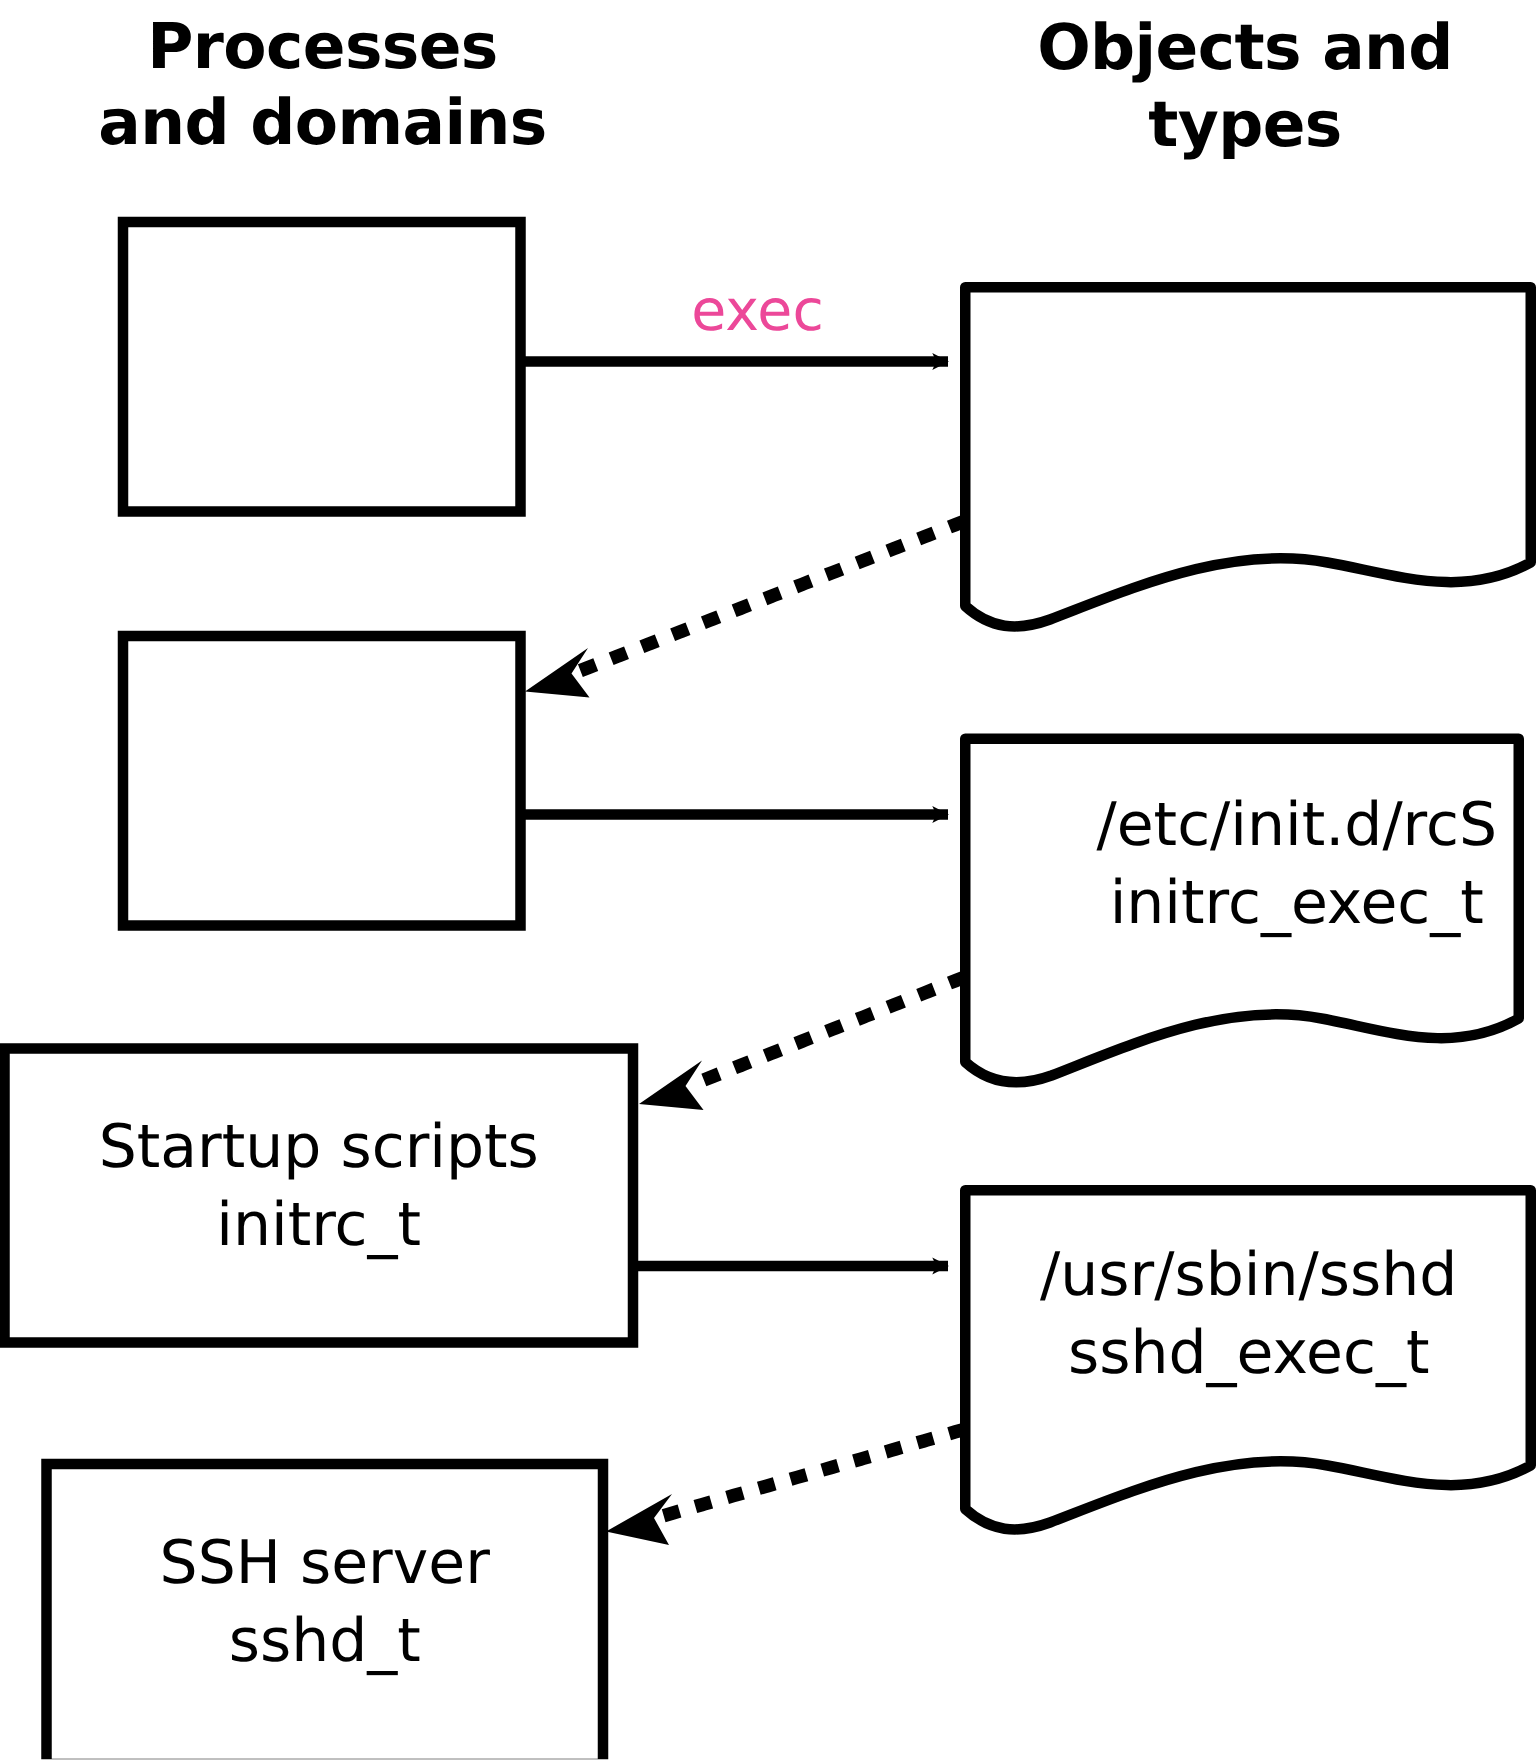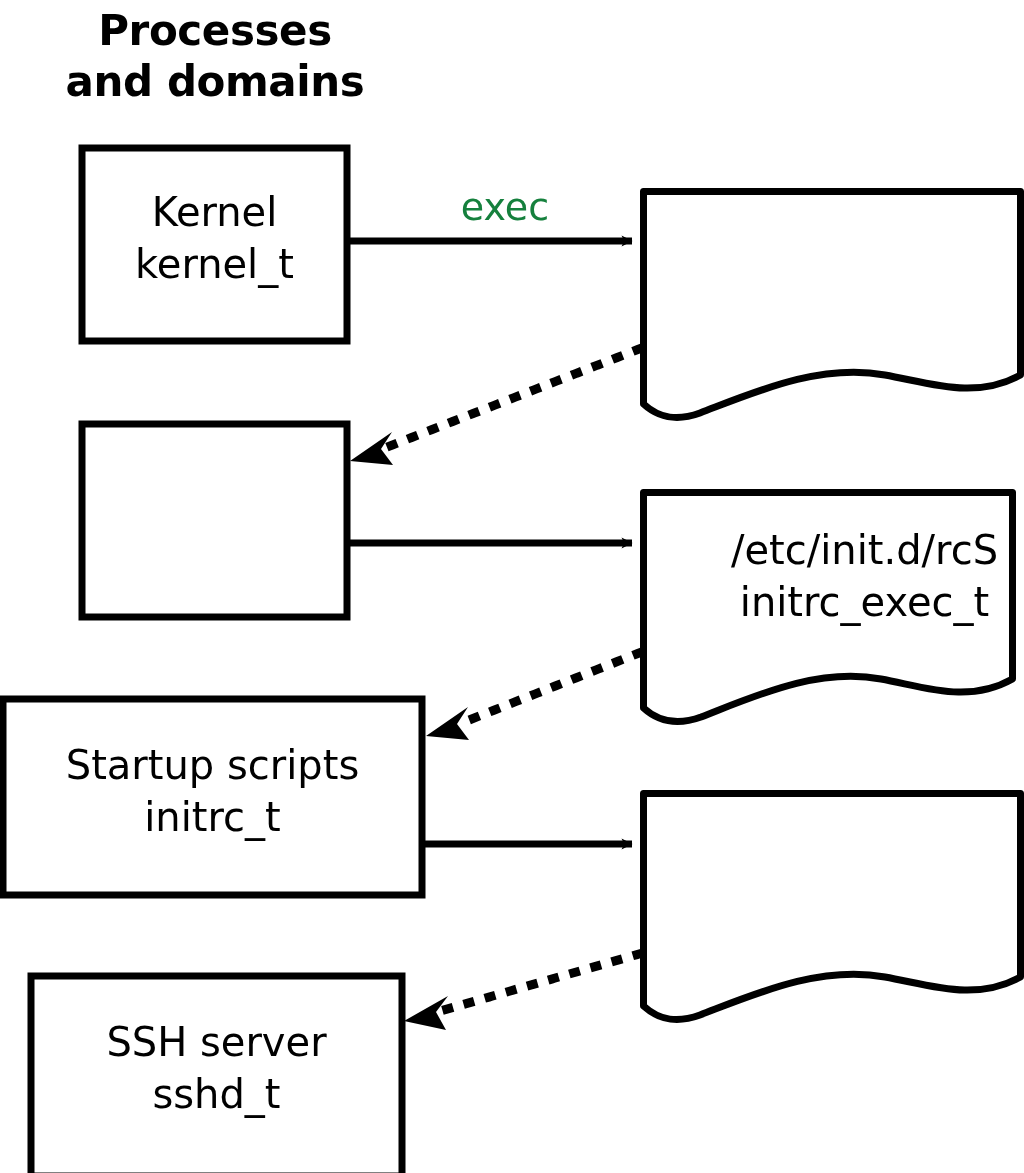--- a/index.html
+++ b/index.html
@@ -50,21 +50,21 @@
     color: #000000;
     white-space: pre-line;
     pointer-events: none;
   }
   .edge-label {
     position: absolute;
     text-align: center;
     font-family: "DejaVu Sans", "Liberation Sans", sans-serif;
     font-size: 38px;
     line-height: 44px;
-    color: #15803d;
+    color: #ec4899;
   }
   .hit {
     position: absolute;
     background: transparent;
   }
 </style>
 </head>
 <body>
 
 <div id="canvas">
@@ -129,30 +129,32 @@
       <path d="M 426 736 L 468 707 L 457 724 L 469 740 Z" fill="#000000"></path>
     </g>
     <g>
       <line x1="639" y1="954" x2="437" y2="1012" stroke="#000000" stroke-width="9" stroke-dasharray="2 20" stroke-linecap="square"></line>
       <path d="M 404 1021 L 448 996 L 436 1012 L 446 1030 Z" fill="#000000"></path>
     </g>
   </svg>
 
   <div class="col-heading" id="heading-processes">Processes
 and domains</div>
+  <div class="col-heading" id="heading-objects">Objects and
+types</div>
 
-  <div class="node-label" style="left:82px; top:186px; width:265px;">Kernel
-kernel_t</div>
   <div class="node-label" style="left:3px; top:739px; width:419px;">Startup scripts
 initrc_t</div>
   <div class="node-label" style="left:31px; top:1016px; width:371px;">SSH server
 sshd_t</div>
 
   <div class="node-label" style="left:680px; top:524px; width:369px;">/etc/init.d/rcS
 initrc_exec_t</div>
+  <div class="node-label" style="left:644px; top:824px; width:377px;">/usr/sbin/sshd
+sshd_exec_t</div>
 
   <div class="edge-label" style="left:420px; top:185px; width:170px;">exec</div>
 
   <div class="hit" style="left:82px; top:148px; width:265px; height:193px;"></div>
   <div class="hit" style="left:82px; top:424px; width:265px; height:193px;"></div>
   <div class="hit" style="left:3px; top:699px; width:419px; height:196px;"></div>
   <div class="hit" style="left:31px; top:976px; width:371px; height:197px;"></div>
   <div class="hit" style="left:643px; top:191px; width:378px; height:232px;"></div>
   <div class="hit" style="left:643px; top:492px; width:370px; height:234px;"></div>
   <div class="hit" style="left:643px; top:793px; width:378px; height:232px;"></div>

